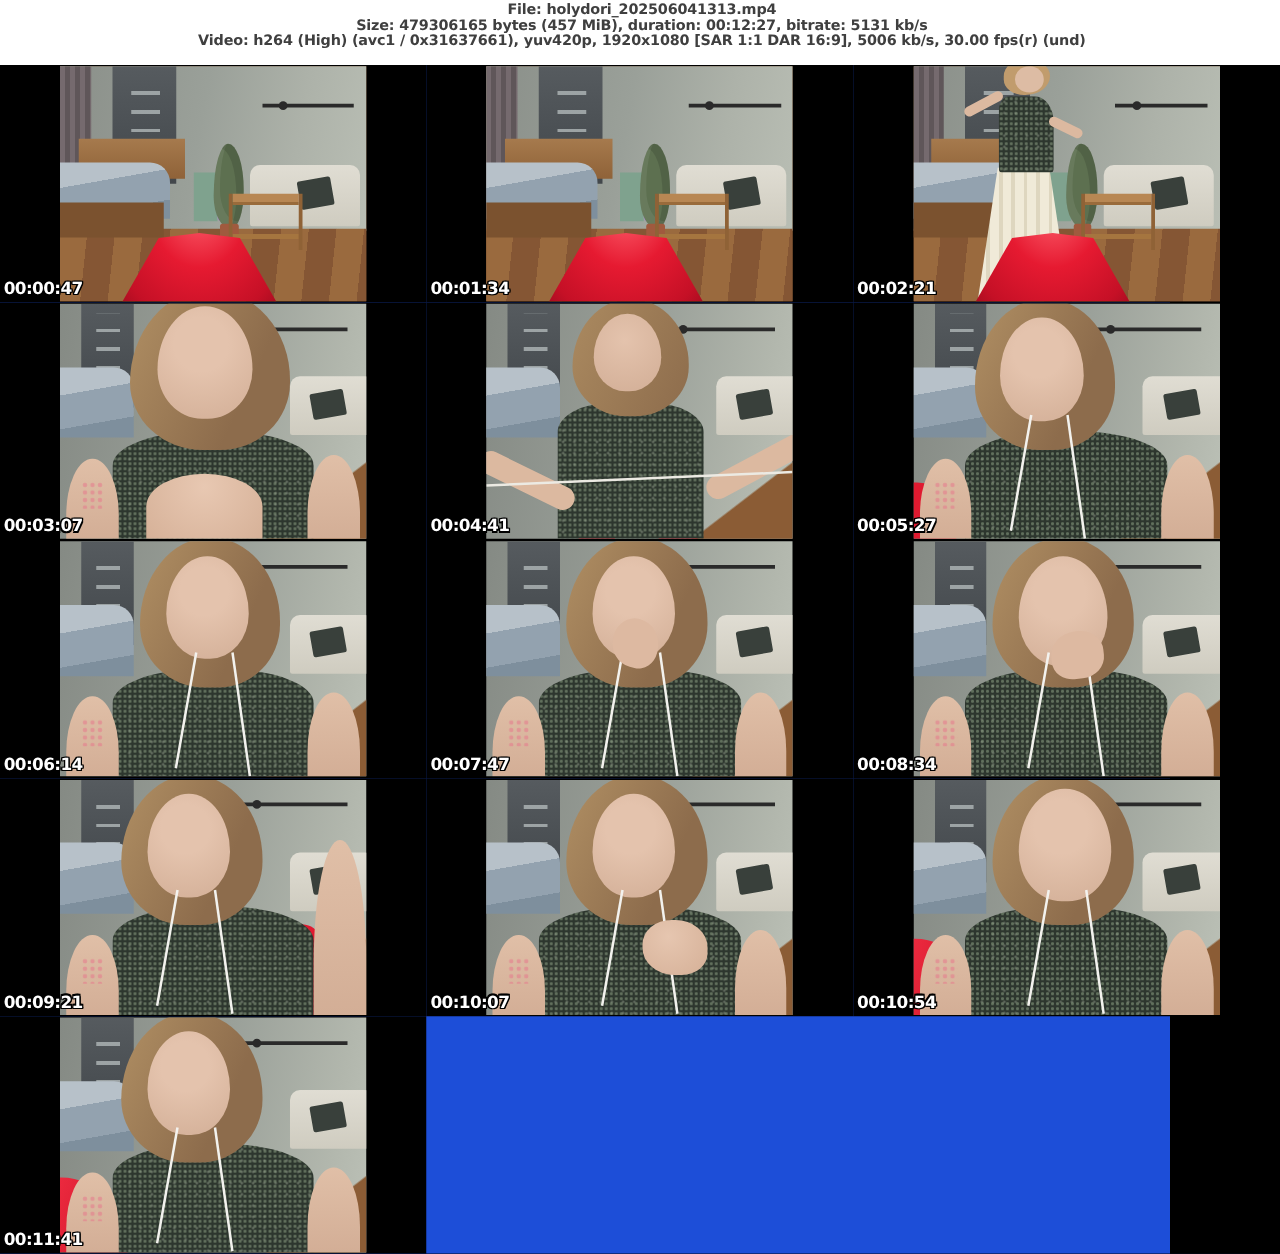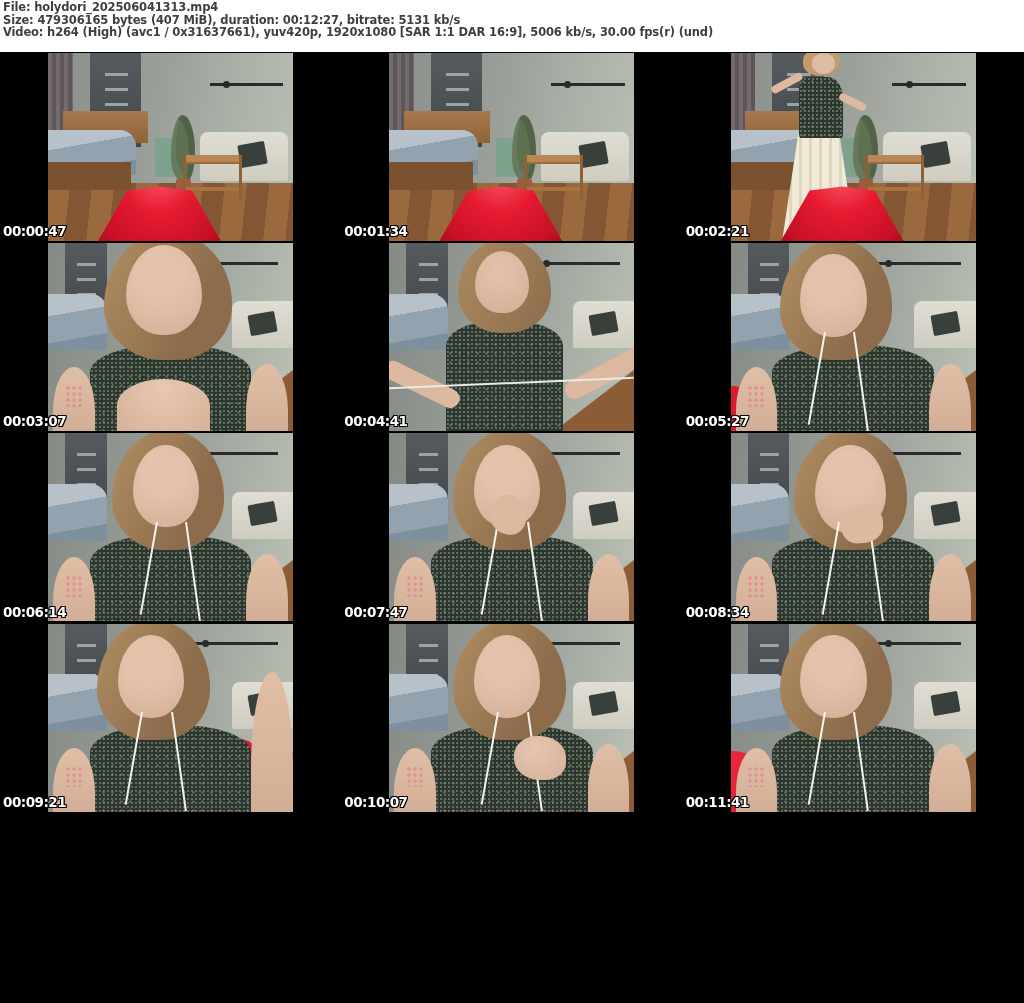--- a/index.html
+++ b/index.html
@@ -1,20 +1,20 @@
 <!DOCTYPE html>
 <html><head>
 <meta charset="utf-8">
 <style>
   html,body{margin:0;padding:0;background:#000;}
   body{width:1024px;height:1003px;overflow:hidden;font-family:"DejaVu Sans","Liberation Sans",sans-serif;}
 
   
   .meta{background:#ffffff;height:52px;box-sizing:border-box;padding:1px 0 0 3px;}
-  .meta-line{font-weight:bold;font-size:11.5px;line-height:12.7px;color:#3f3f3f;white-space:nowrap;letter-spacing:-0.15px;}
+  .meta-line{font-weight:bold;font-size:11.5px;line-height:12.7px;color:#3f3f3f;white-space:nowrap;letter-spacing:-0.15px;text-align:center;}
 
   
   .grid{display:grid;grid-template-columns:repeat(3,341.33px);grid-auto-rows:190.2px;width:936px;background:#1d4ed8;}
   .cell{position:relative;overflow:hidden;background:#000;}
   .thumb{position:absolute;left:48px;top:1px;width:245px;height:188px;overflow:hidden;background:#9aa099;}
   .time{position:absolute;left:3px;bottom:3px;z-index:6;color:#fff;font-weight:bold;font-size:13.5px;letter-spacing:-0.5px;
         text-shadow:-1px -1px 0 #000,1px -1px 0 #000,-1px 1px 0 #000,1px 1px 0 #000,0 -1px 0 #000,0 1px 0 #000,-1px 0 0 #000,1px 0 0 #000;}
 
   .part{position:absolute;display:none;}
 
@@ -147,21 +147,21 @@
   .scene-face-chair .face{width:30%;height:48%;top:4%;}
   .scene-face-chair .chairL,.scene-face-chair-left .chairL{display:block;left:-2%;top:68%;width:24%;height:32%;
       background:linear-gradient(110deg,#ee2b40,#c91126);border-radius:0 90% 0 0/0 100% 0 0;}
 </style>
 </head>
 <body>
 
 <div class="sheet">
   <header class="meta">
     <div class="meta-line">File: holydori_202506041313.mp4</div>
-    <div class="meta-line">Size: 479306165 bytes (407 MiB), duration: 00:12:27, bitrate: 5131 kb/s</div>
+    <div class="meta-line">Size: 479306165 bytes (457 MiB), duration: 00:12:27, bitrate: 5131 kb/s</div>
     <div class="meta-line">Video: h264 (High) (avc1 / 0x31637661), yuv420p, 1920x1080 [SAR 1:1 DAR 16:9], 5006 kb/s, 30.00 fps(r) (und)</div>
   </header>
   <div class="grid" id="grid">
   <div class="cell">
     <div class="thumb scene-room-empty" title="empty room with bed, couch, plant and red chair back">
       <div class="part curtain"></div>
       <div class="part door"></div>
       <div class="part rail"></div>
       <div class="part headboard"></div>
       <div class="part bed"></div>
@@ -428,20 +428,46 @@
       <div class="part armR"></div>
 
       <div class="part cordL"></div>
       <div class="part cordR"></div>
       <div class="part hand"></div>
 
     </div>
     <div class="time">00:10:07</div>
   </div>
 
+  <div class="cell">
+    <div class="thumb scene-face-chair" title="very close face with red chair wedge lower left">
+
+      <div class="part door"></div>
+      <div class="part rail"></div>
+
+      <div class="part bed"></div>
+
+      <div class="part couch"></div>
+      <div class="part pillow"></div>
+
+      <div class="part chairL"></div>
+
+      <div class="part torso"></div>
+      <div class="part neck"></div>
+      <div class="part hair"></div>
+      <div class="part face"></div>
+      <div class="part armL"></div>
+      <div class="part armR"></div>
+
+      <div class="part cordL"></div>
+      <div class="part cordR"></div>
+
+    </div>
+    <div class="time">00:10:54</div>
+  </div>
 
   <div class="cell">
     <div class="thumb scene-face-chair-left" title="close-up face talking, red chair wedge lower left">
 
       <div class="part door"></div>
       <div class="part rail"></div>
 
       <div class="part bed"></div>
 
       <div class="part couch"></div>

